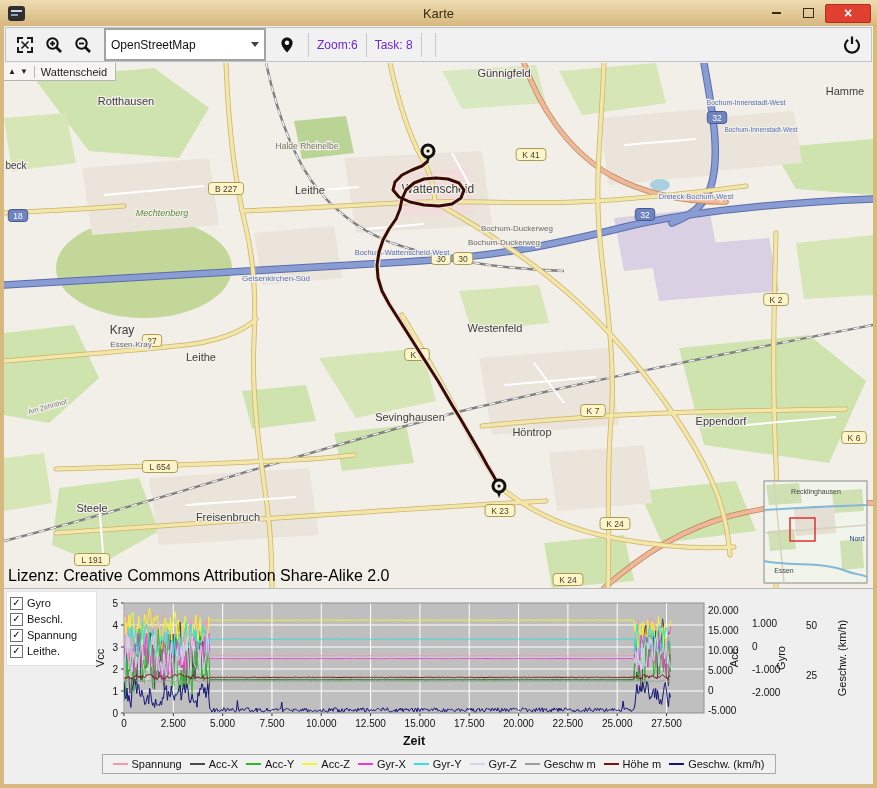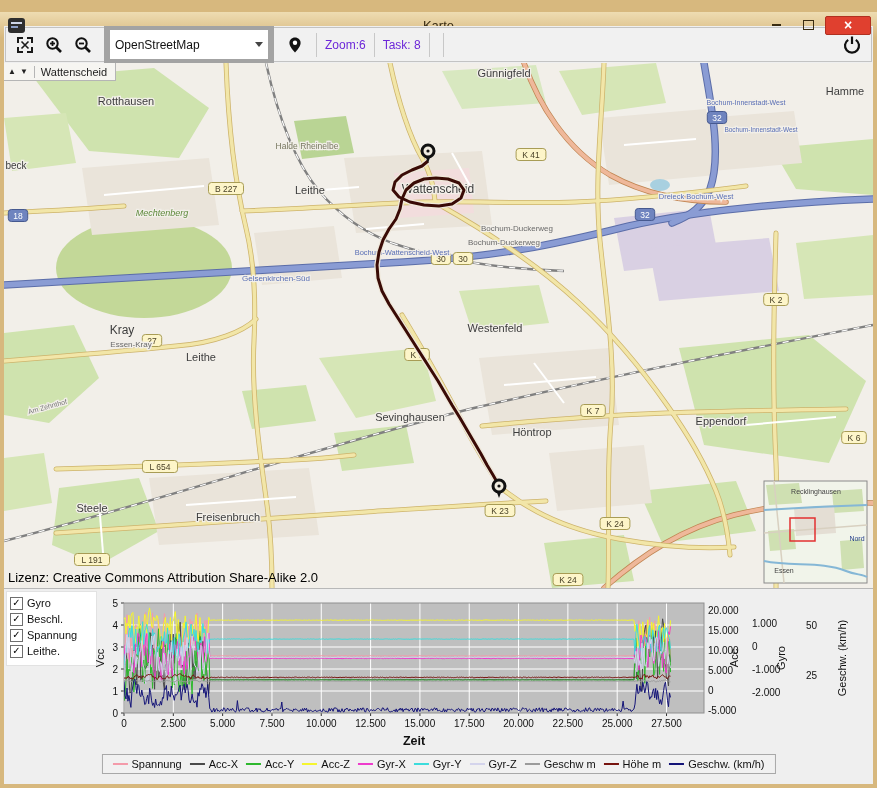--- a/index.html
+++ b/index.html
@@ -1,44 +1,44 @@
 <!DOCTYPE html>
 <html><head>
 <meta charset="utf-8">
 <style>
   html,body{margin:0;padding:0;}
   body{width:877px;height:788px;position:relative;font-family:"Liberation Sans",sans-serif;background:#d7b87e;overflow:hidden;}
   
-  .titlebar{position:absolute;top:12px;left:0;right:0;height:26px;background:linear-gradient(#eedcb2,#d7b87e);display:flex;align-items:center;}
+  .titlebar{position:absolute;top:0;left:0;right:0;height:26px;background:linear-gradient(#eedcb2,#d7b87e);display:flex;align-items:center;}
   .app-icon{width:17px;height:15px;margin-left:8px;background:#2e2e2e;border-radius:3px;position:relative;z-index:3;}
   .app-icon:before{content:"";position:absolute;left:3px;top:4px;width:11px;height:2px;background:#cfd6e8;}
   .app-icon:after{content:"";position:absolute;left:3px;top:8px;width:7px;height:2px;background:#8fa0c8;}
   .title{position:absolute;left:0;right:0;text-align:center;font-size:13px;color:#3a2c10;}
   .win-btns{margin-left:auto;display:flex;align-items:center;height:100%;z-index:3;padding-right:6px;gap:2px;}
   .win-btn{width:30px;height:19px;display:flex;align-items:center;justify-content:center;background:transparent;border:none;padding:0;}
   .win-btn.min span{width:9px;height:0;border-bottom:2px solid #3a2c10;display:block;}
   .win-btn.max span{width:9px;height:8px;border:1px solid #3a2c10;display:block;}
   .win-btn.close{width:46px;height:19px;background:#e0402f;border:1px solid #b03020;border-radius:2px;color:#fff;font-size:14px;font-weight:bold;line-height:1;}
   
   .content{position:absolute;top:26px;left:4px;right:4px;bottom:4px;background:#efefef;display:flex;flex-direction:column;overflow:hidden;}
   
   .toolbar{height:33px;background:#f1f1f1;border:1px solid #c3c3c3;margin:1px;display:flex;align-items:center;padding:0 6px;gap:3px;flex:0 0 auto;}
   .tb-btn{background:transparent;border:none;width:26px;height:26px;display:flex;align-items:center;justify-content:center;padding:0;}
-  .tb-select{width:148px;height:21px;background:#fff;border:6px solid #a3a3a3;display:flex;align-items:center;font-size:12px;padding:4px 5px;justify-content:space-between;margin:0 5px;color:#111;gap:36px;}
+  .tb-select{width:148px;height:21px;background:#fff;border:2px solid #a3a3a3;display:flex;align-items:center;font-size:12px;padding:4px 5px;justify-content:space-between;margin:0 5px;color:#111;gap:36px;}
   .sel-arrow{width:0;height:0;border-left:4px solid transparent;border-right:4px solid transparent;border-top:5px solid #444;}
   .tb-sep{width:1px;height:24px;background:#c8c8c8;margin:0 5px;}
   .tb-label{font-size:12px;color:#6d28d9;white-space:nowrap;}
   .tb-spacer{flex:1;}
   
   .map-wrap{position:relative;height:525px;flex:0 0 auto;background:#f2efe9;}
   #map-svg{position:absolute;left:0;top:0;width:100%;height:100%;}
   .info-bar{position:absolute;left:0;top:0;height:17px;background:#f6f5f1;border-right:1px solid #b5b5b5;border-bottom:1px solid #b5b5b5;display:flex;align-items:center;padding:0 8px 0 4px;font-size:11px;gap:4px;color:#222;}
   .tri{font-size:8px;line-height:1;cursor:default;}
   .info-sep{width:1px;height:12px;background:#b5b5b5;margin:0 2px;}
-  .license{position:absolute;left:4px;bottom:3px;font-size:13px;color:#000;}
+  .license{position:absolute;left:4px;bottom:3px;font-size:16px;color:#000;}
   
   .bottom-panel{position:relative;flex:1;border-top:1px solid #b8b8b8;background:#efefef;}
   #sensor-list{position:absolute;left:2px;top:2px;width:86px;background:#fff;padding:3px 0 6px 3px;border:1px solid #e2e2e2;}
   .sensor-row{display:flex;align-items:center;gap:4px;font-size:11px;height:16px;color:#111;}
   .cb{width:11px;height:11px;border:1px solid #6e6e6e;background:#fff;display:inline-flex;align-items:center;justify-content:center;font-size:10px;line-height:1;color:#000;}
   #chart-svg{position:absolute;left:0;top:10px;}
   #legend{position:absolute;left:50%;top:165px;transform:translateX(-50%);display:flex;align-items:center;gap:8px;border:1px solid #a8a8a8;background:#f1f1f1;padding:3px 10px;font-size:11px;white-space:nowrap;color:#111;}
   .lg-sw{display:inline-block;width:15px;height:2px;margin-right:4px;vertical-align:middle;}
   .lg-item{display:inline-flex;align-items:center;}
 </style>

